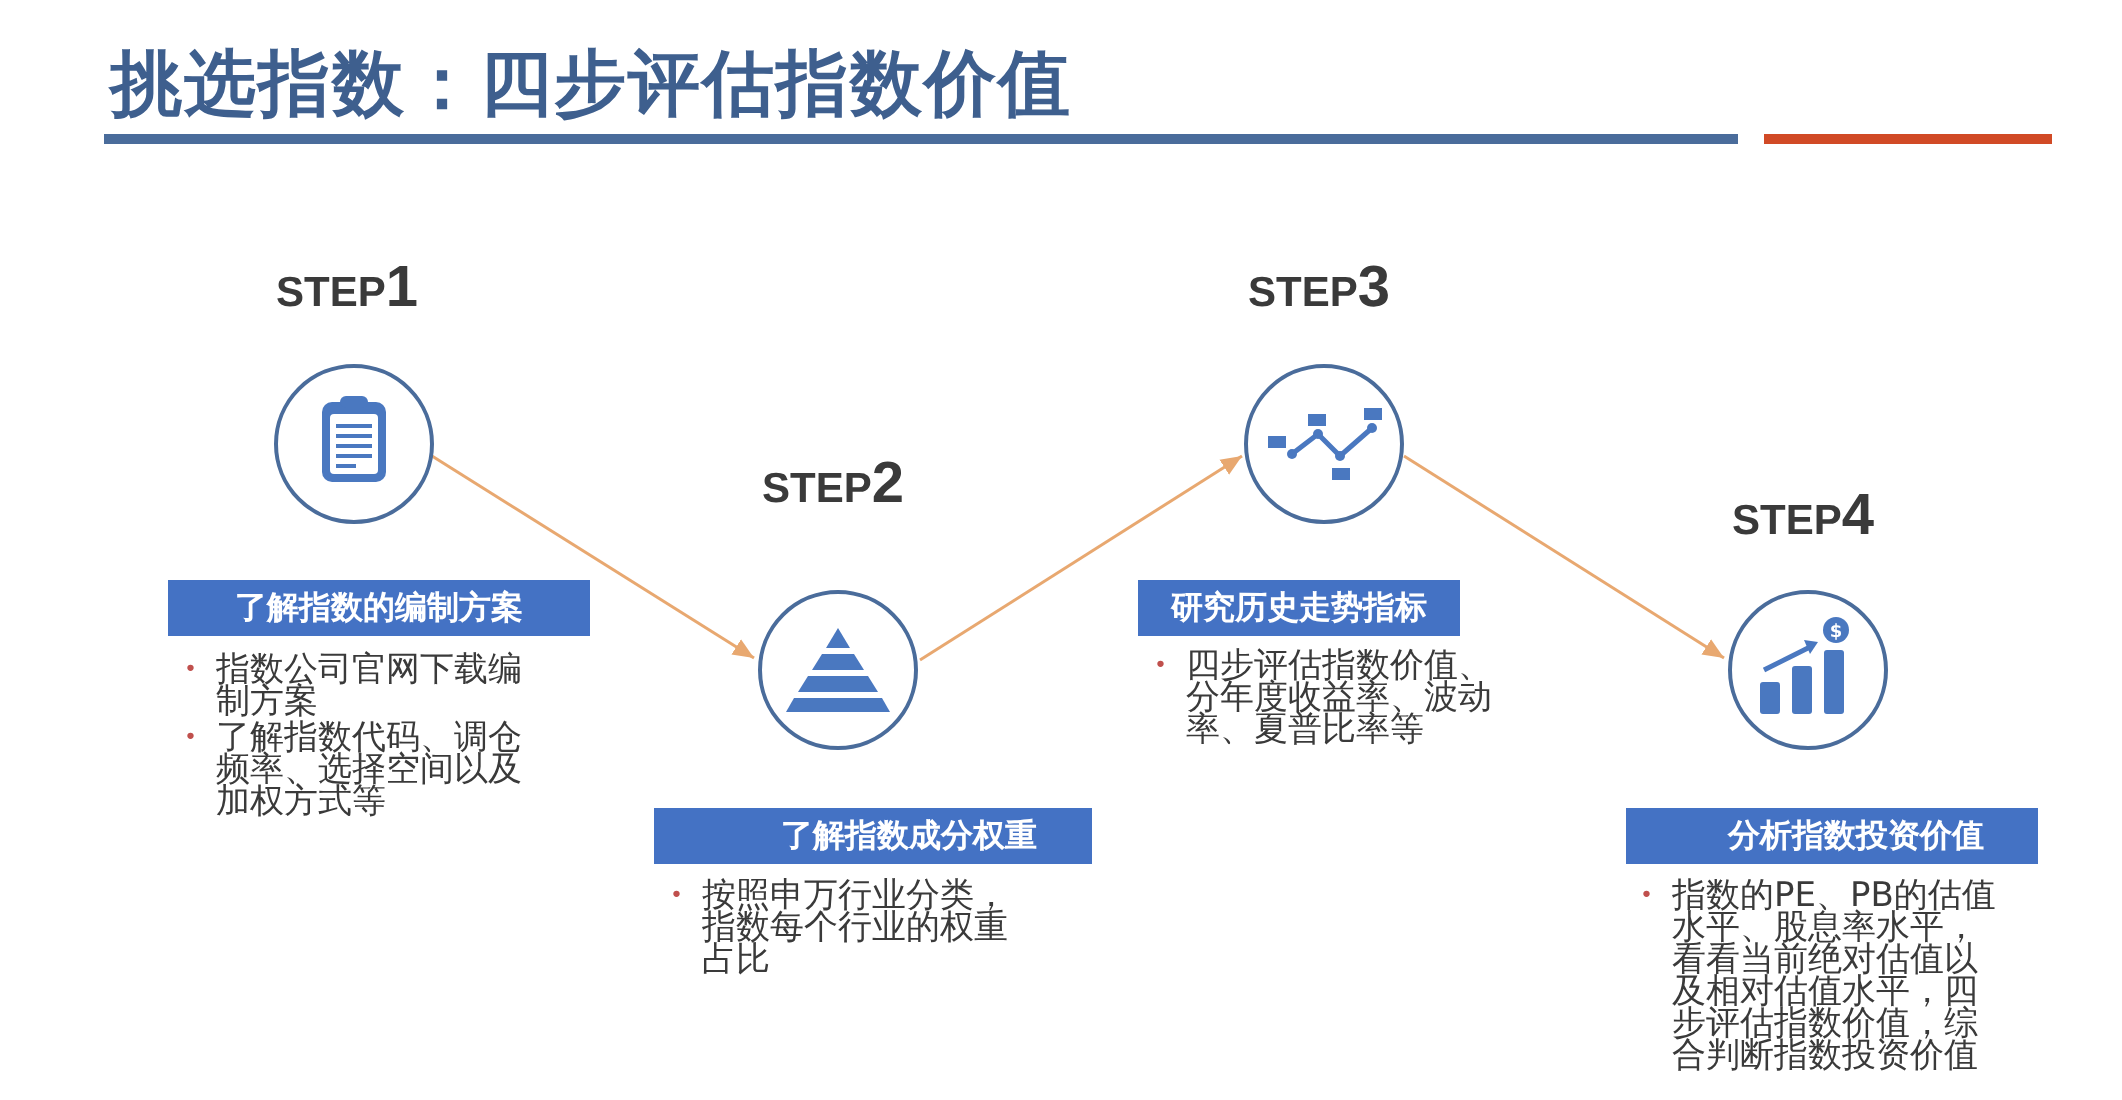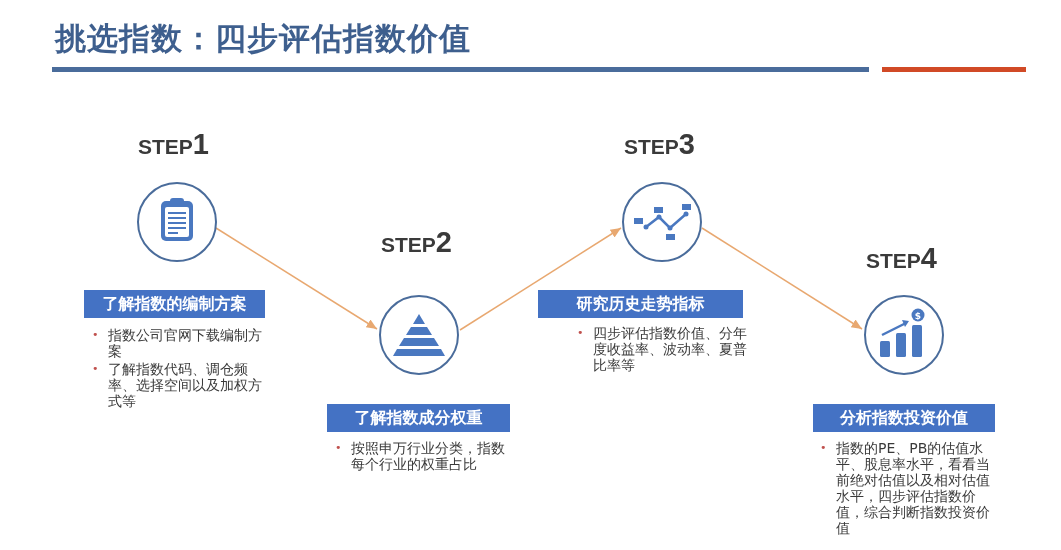--- a/index.html
+++ b/index.html
@@ -1,36 +1,36 @@
 <!DOCTYPE html>
 <html><head>
 <meta charset="utf-8">
 <style>
   html, body { margin: 0; padding: 0; background: #ffffff; }
   body { width: 1061px; height: 550px; position: relative; overflow: hidden;
          font-family: "DejaVu Sans", "Liberation Sans", sans-serif; }
-  .title { position: absolute; left: 55px; top: 18px; font-size: 31px; font-weight: bold;
+  .title { position: absolute; left: 55px; top: 18px; font-size: 36px; font-weight: bold;
            color: #3e5f8e; letter-spacing: 1px; white-space: nowrap; }
   .rule-blue { position: absolute; left: 52px; top: 67px; width: 817px; height: 5px; background: #4a6c9b; }
   .rule-red  { position: absolute; left: 882px; top: 67px; width: 144px; height: 5px; background: #d14a26; }
 
   .step-label { position: absolute; color: #3a3a3a; font-weight: bold; white-space: nowrap;
                 font-family: "Liberation Sans", "DejaVu Sans", sans-serif; }
   .step-label .word { font-size: 21px; letter-spacing: 0px; }
   .step-label .num { font-size: 29px; }
 
   .circle { position: absolute; width: 80px; height: 80px; border: 2px solid #4a6c9b;
             border-radius: 50%; box-sizing: border-box; background: #fff; }
   .circle svg { position: absolute; left: 0; top: 0; width: 76px; height: 76px; }
 
   .head-box { position: absolute; height: 28px; background: #4472c4; color: #ffffff;
               font-weight: bold; font-size: 16px; line-height: 28px; text-align: center;
               white-space: nowrap; }
   .bullets { position: absolute; margin: 0; padding: 0; list-style: none; color: #3a3a3a;
-             font-size: 14px; line-height: 16px; }
+             font-size: 17px; line-height: 16px; }
   .bullets li { position: relative; padding-left: 18px; margin-bottom: 2px; }
   .bullets li::before { content: "•"; position: absolute; left: 2px; top: 0; color: #c0504d; font-size: 11px; }
 
   svg.connectors { position: absolute; left: 0; top: 0; width: 1061px; height: 550px; pointer-events: none; }
 </style>
 </head>
 <body>
 
 <div class="title">挑选指数：四步评估指数价值</div>
 <div class="rule-blue"></div>
@@ -55,73 +55,73 @@
     <rect x="22" y="17" width="32" height="40" rx="5" fill="#4a78c0"></rect>
     <rect x="26" y="23" width="24" height="30" rx="2" fill="#ffffff"></rect>
     <rect x="31" y="14" width="14" height="6" rx="3" fill="#4a78c0"></rect>
     <rect x="29" y="28" width="18" height="2" fill="#4a78c0"></rect>
     <rect x="29" y="33" width="18" height="2" fill="#4a78c0"></rect>
     <rect x="29" y="38" width="18" height="2" fill="#4a78c0"></rect>
     <rect x="29" y="43" width="18" height="2" fill="#4a78c0"></rect>
     <rect x="29" y="48" width="10" height="2" fill="#4a78c0"></rect>
   </svg>
 </div>
-<div class="head-box" style="left:84px; top:290px; width:181px;">了解指数的编制方案</div>
+<div class="head-box" style="left:84px; top:290px; width:211px;">了解指数的编制方案</div>
 <ul class="bullets" style="left:90px; top:327px; width:180px;">
   <li>指数公司官网下载编制方案</li>
   <li>了解指数代码、调仓频率、选择空间以及加权方式等</li>
 </ul>
 
 <div class="step-label" style="left:381px; top:226px;">
   <span class="word">STEP</span><span class="num">2</span>
 </div>
 <div class="circle" style="left:379px; top:295px;">
   <svg viewBox="0 0 76 76">
     <polygon points="38,17 44,27 32,27" fill="#4a78c0"></polygon>
     <polygon points="30,30 46,30 51,38 25,38" fill="#4a78c0"></polygon>
     <polygon points="23,41 53,41 58,49 18,49" fill="#4a78c0"></polygon>
     <polygon points="16,52 60,52 64,59 12,59" fill="#4a78c0"></polygon>
   </svg>
 </div>
-<div class="head-box" style="left:327px; top:404px; width:183px;">了解指数成分权重</div>
+<div class="head-box" style="left:327px; top:404px; width:183px;padding-left:36px;">了解指数成分权重</div>
 <ul class="bullets" style="left:333px; top:440px; width:180px;">
   <li>按照申万行业分类，指数每个行业的权重占比</li>
 </ul>
 
 <div class="step-label" style="left:624px; top:128px;text-align:right;">
   <span class="word">STEP</span><span class="num">3</span>
 </div>
 <div class="circle" style="left:622px; top:182px;">
   <svg viewBox="0 0 76 76">
     <polyline points="22,43 35,33 46,44 62,30" fill="none" stroke="#4a78c0" stroke-width="2.5"></polyline>
     <circle cx="22" cy="43" r="2.5" fill="#4a78c0"></circle>
     <circle cx="35" cy="33" r="2.5" fill="#4a78c0"></circle>
     <circle cx="46" cy="44" r="2.5" fill="#4a78c0"></circle>
     <circle cx="62" cy="30" r="2.5" fill="#4a78c0"></circle>
     <rect x="10" y="34" width="9" height="6" fill="#4a78c0"></rect>
     <rect x="30" y="23" width="9" height="6" fill="#4a78c0"></rect>
     <rect x="42" y="50" width="9" height="6" fill="#4a78c0"></rect>
     <rect x="58" y="20" width="9" height="6" fill="#4a78c0"></rect>
   </svg>
 </div>
-<div class="head-box" style="left:538px; top:290px; width:205px;">研究历史走势指标</div>
+<div class="head-box" style="left:569px; top:290px; width:161px;">研究历史走势指标</div>
 <ul class="bullets" style="left:575px; top:325px; width:185px;">
   <li>四步评估指数价值、分年度收益率、波动率、夏普比率等</li>
 </ul>
 
 <div class="step-label" style="left:866px; top:242px;">
   <span class="word">STEP</span><span class="num">4</span>
 </div>
 <div class="circle" style="left:864px; top:295px;">
   <svg viewBox="0 0 76 76">
     <rect x="14" y="44" width="10" height="16" rx="1.5" fill="#4a78c0"></rect>
     <rect x="30" y="36" width="10" height="24" rx="1.5" fill="#4a78c0"></rect>
     <rect x="46" y="28" width="10" height="32" rx="1.5" fill="#4a78c0"></rect>
     <line x1="16" y1="38" x2="40" y2="26" stroke="#4a78c0" stroke-width="2.5"></line>
     <polygon points="43,24 36,23 39,30" fill="#4a78c0"></polygon>
     <circle cx="52" cy="18" r="6.5" fill="#4a78c0"></circle>
     <text x="52" y="21.5" text-anchor="middle" font-size="9" font-weight="bold" fill="#ffffff" font-family="DejaVu Sans, sans-serif">$</text>
   </svg>
 </div>
-<div class="head-box" style="left:813px; top:404px; width:182px;">分析指数投资价值</div>
+<div class="head-box" style="left:813px; top:404px; width:182px;padding-left:24px;">分析指数投资价值</div>
 <ul class="bullets" style="left:818px; top:440px; width:182px;">
   <li>指数的PE、PB的估值水平、股息率水平，看看当前绝对估值以及相对估值水平，四步评估指数价值，综合判断指数投资价值</li>
 </ul>
 
 </body></html>

